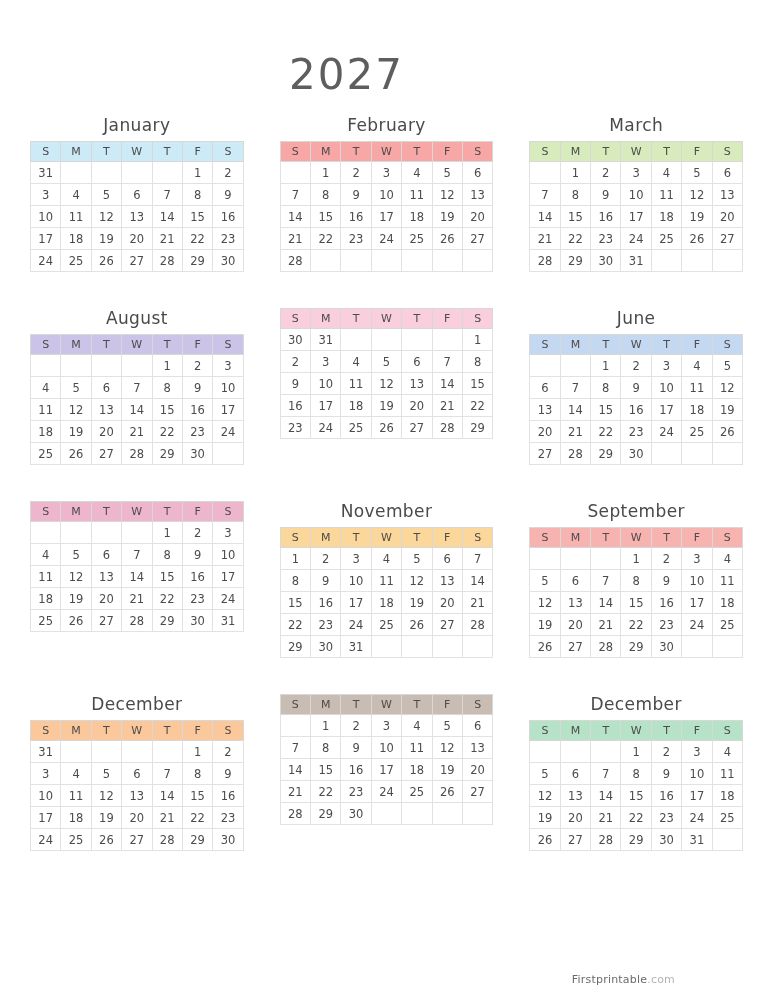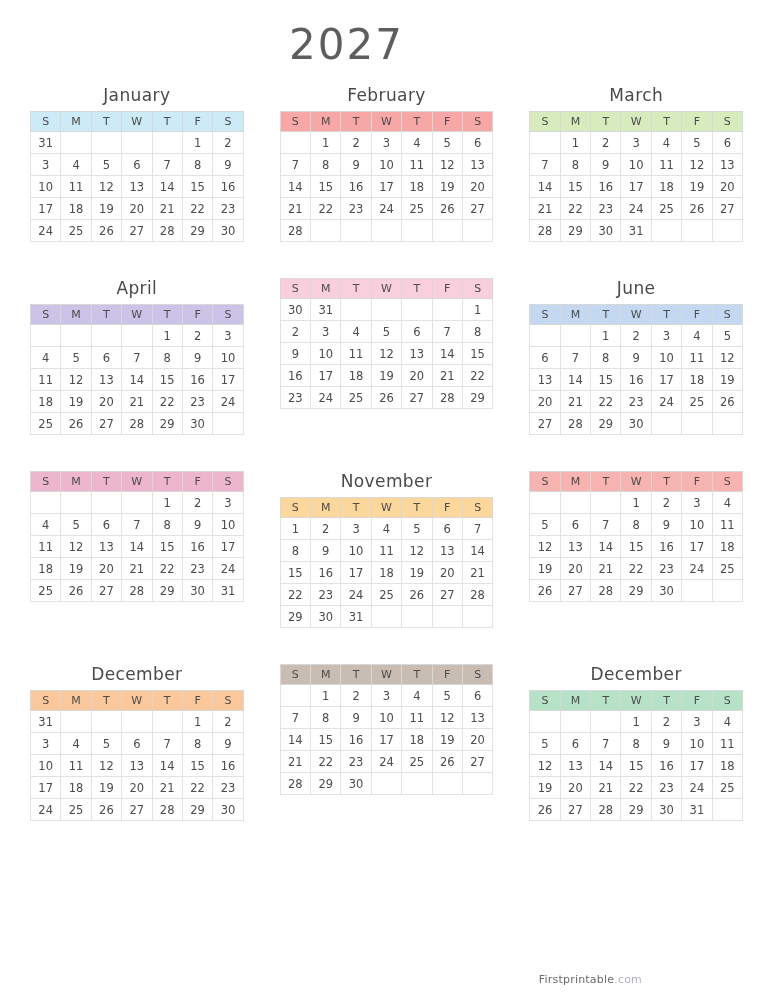--- a/index.html
+++ b/index.html
@@ -12,21 +12,21 @@
     background: #ffffff;
     font-family: "DejaVu Sans", sans-serif;
     color: #3f3f3f;
     overflow: hidden;
   }
   .page {
     position: relative;
     width: 693px;
     height: 1000px;
     box-sizing: border-box;
-    padding: 16px 30px 10px 30px;
+    padding: 46px 30px 10px 30px;
   }
   .year-title {
     text-align: center;
     font-size: 42px;
     letter-spacing: 2px;
     color: #5e5e5e;
     font-weight: normal;
     margin: 4px 0 16px 0;
     font-family: "DejaVu Sans", sans-serif;
   }
@@ -70,21 +70,21 @@
     border: 1px solid #e2e2e2;
     text-align: center;
     padding: 0;
     background: #ffffff;
   }
   table.cal td.empty {
     background: #ffffff;
   }
   .footer {
     position: absolute;
-    right: 51px;
+    right: 18px;
     bottom: 14px;
     font-size: 11px;
     color: #9aa0a6;
     letter-spacing: .2px;
   }
   .footer .brand {
     color: #6b6b6b;
   }
   .footer .tld {
     color: #b0b4b8;
@@ -281,21 +281,21 @@
               <td>30</td>
               <td>31</td>
               <td class="empty"></td>
               <td class="empty"></td>
               <td class="empty"></td>
             </tr>
           </tbody>
         </table>
       </div>
       <div class="month">
-        <div class="month-name">April</div>
+        <div class="month-name">August</div>
         <table class="cal">
           <thead>
             <tr>
               <th style="background: rgb(204, 195, 232);">S</th>
               <th style="background: rgb(204, 195, 232);">M</th>
               <th style="background: rgb(204, 195, 232);">T</th>
               <th style="background: rgb(204, 195, 232);">W</th>
               <th style="background: rgb(204, 195, 232);">T</th>
               <th style="background: rgb(204, 195, 232);">F</th>
               <th style="background: rgb(204, 195, 232);">S</th>
@@ -594,20 +594,21 @@
               <td>31</td>
               <td class="empty"></td>
               <td class="empty"></td>
               <td class="empty"></td>
               <td class="empty"></td>
             </tr>
           </tbody>
         </table>
       </div>
       <div class="month">
+        <div class="month-name">September</div>
         <table class="cal">
           <thead>
             <tr>
               <th style="background: rgb(247, 179, 176);">S</th>
               <th style="background: rgb(247, 179, 176);">M</th>
               <th style="background: rgb(247, 179, 176);">T</th>
               <th style="background: rgb(247, 179, 176);">W</th>
               <th style="background: rgb(247, 179, 176);">T</th>
               <th style="background: rgb(247, 179, 176);">F</th>
               <th style="background: rgb(247, 179, 176);">S</th>

